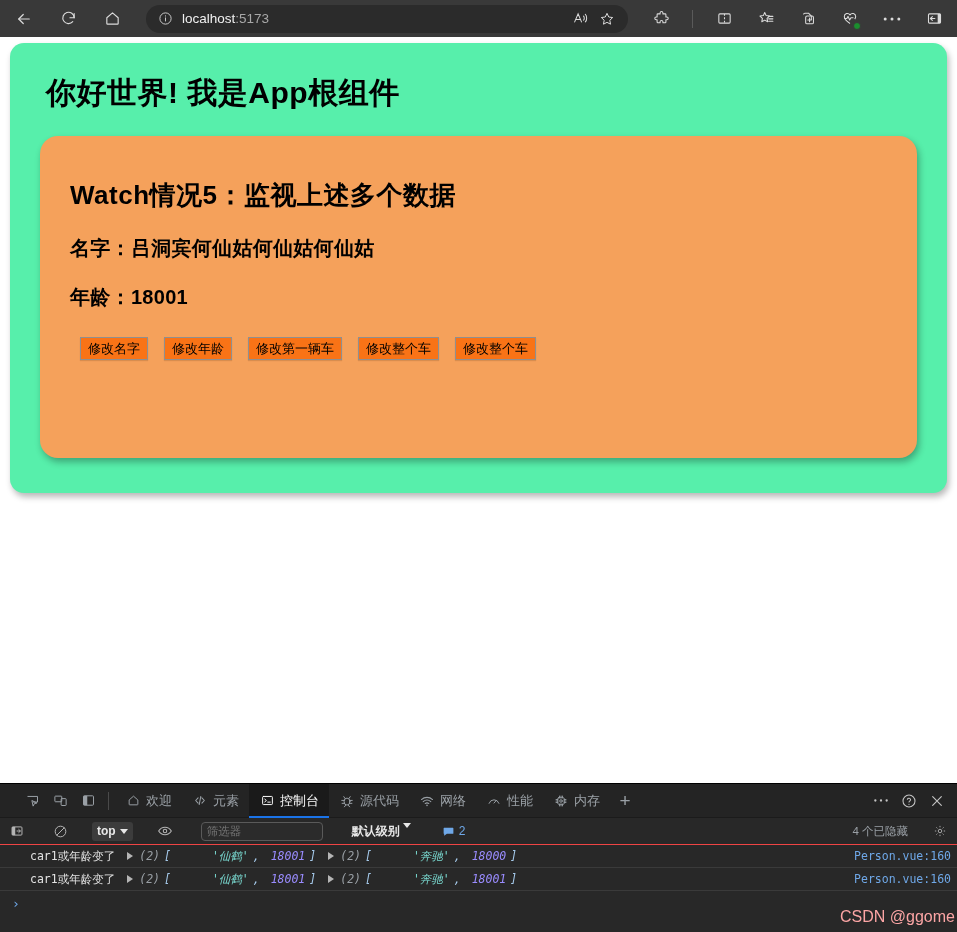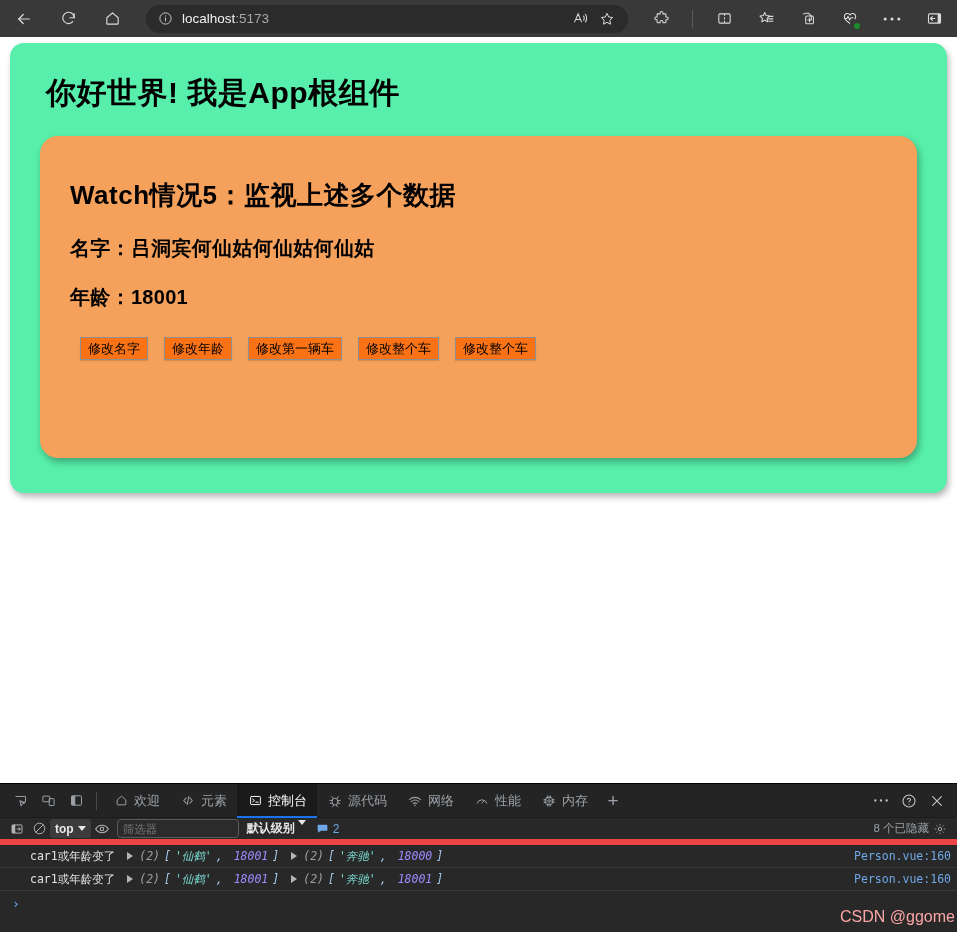--- a/index.html
+++ b/index.html
@@ -132,21 +132,21 @@
     border-top: 1px solid #000;
     display: flex;
     flex-direction: column;
     position: relative;
   }
   .dt-tabbar {
     height: 34px;
     background: #242424;
     display: flex;
     align-items: center;
-    padding-left: 6px;
+    padding-left: 18px;
     border-bottom: 1px solid #1b1b1b;
   }
   .dt-dockicon {
     width: 28px; height: 28px;
     display:flex;align-items:center;justify-content:center;
     color: #9aa0a6;
   }
   .dt-vsep { width:1px; height:18px; background:#4a4a4a; margin:0 6px; }
   .dt-tab {
     height: 34px;
@@ -169,23 +169,23 @@
   .dt-tab .ti { width:16px;height:16px;display:flex;align-items:center;justify-content:center;color:inherit;}
   .dt-plus { width:30px;height:34px;display:flex;align-items:center;justify-content:center;color:#9aa0a6;font-size:19px;}
   .dt-right { margin-left:auto; display:flex; align-items:center; padding-right:6px; }
   .dt-right .dt-dockicon { color:#c4c4c4; }
 
   .dt-toolbar {
     height: 27px;
     background: #282828;
     display: flex;
     align-items: center;
-    gap: 0;
+    gap: 21px;
     padding: 0 6px;
-    border-bottom: 6px solid #ef4444;
+    border-bottom: 1px solid #ef4444;
   }
   .tb-icon { width:22px;height:20px;display:flex;align-items:center;justify-content:center;color:#b5b5b5; }
   .ctx-select {
     background: #3c3c3c;
     border-radius: 3px;
     height: 19px;
     display:flex; align-items:center; gap:4px;
     padding: 0 5px;
     color:#e8e8e8;
     font-size: 12px;
@@ -232,21 +232,21 @@
   .tri {
     width:0;height:0;
     border-top:4px solid transparent;
     border-bottom:4px solid transparent;
     border-left:6px solid #b5b5b5;
     display:inline-block;
     margin-right: 2px;
   }
   .arr-len { color:#9aa0a6; font-style:italic; }
   .brk { color:#a5c9ea; font-style:italic; }
-  .str { color:#7adbd2; font-style:italic; }
+  .str { color:#7adbd2; font-style:italic;margin-left:37px; }
   .num { color:#9a8cff; font-style:italic; }
   .log-src {
     margin-left:auto;
     color:#6fa8e8;
     white-space: nowrap;
     padding-left: 10px;
   }
   .prompt-row {
     display:flex; align-items:center;
     height: 24px;
@@ -519,21 +519,21 @@
     <div class="lvl-select">
       <span>默认级别</span>
       <span class="caret"></span>
     </div>
     <div class="msg-count">
       <svg width="13" height="13" viewBox="0 0 24 24" fill="currentColor">
           <path d="M4 5h16a1 1 0 0 1 1 1v9a1 1 0 0 1-1 1H9l-5 4v-4a1 1 0 0 1-1-1V6a1 1 0 0 1 1-1z"></path>
         </svg>
       <span>2</span>
     </div>
-    <div class="hidden-count">8 个已隐藏</div>
+    <div class="hidden-count">4 个已隐藏</div>
     <div class="tb-icon">
       <svg width="14" height="14" viewBox="0 0 24 24" fill="none" stroke="currentColor" stroke-width="1.5">
           <circle cx="12" cy="12" r="3"></circle>
           <path d="M12 3.2v2.4M12 18.4v2.4M20.8 12h-2.4M5.6 12H3.2M18.2 5.8l-1.7 1.7M7.5 16.5l-1.7 1.7M18.2 18.2l-1.7-1.7M7.5 7.5L5.8 5.8"></path>
         </svg>
     </div>
   </div>
 
   <div class="console-body">
 

